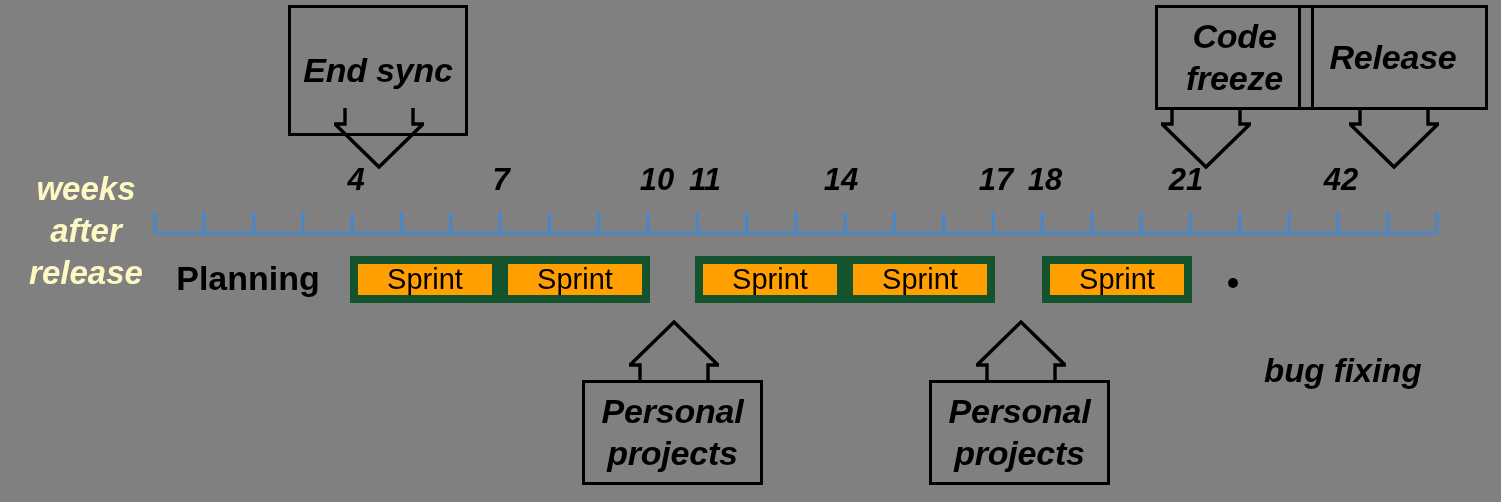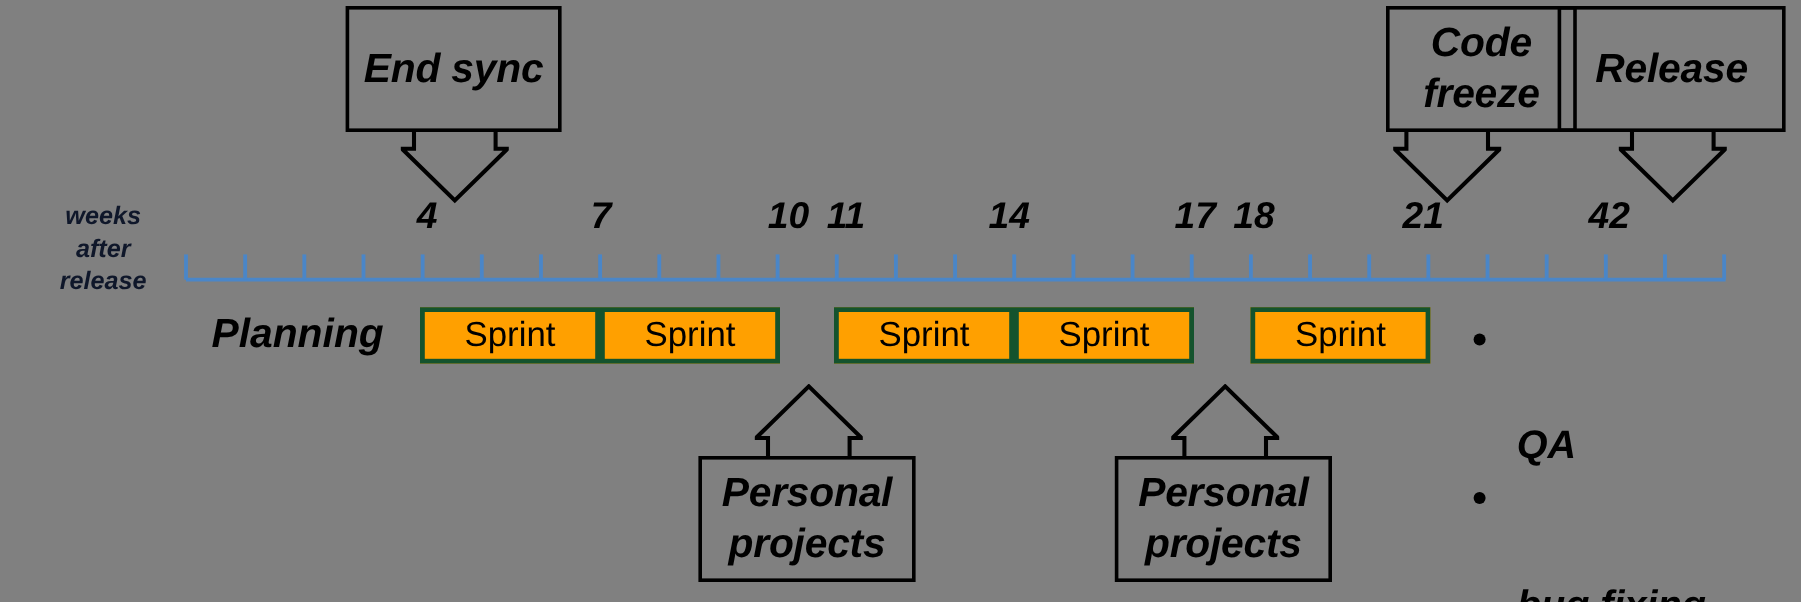--- a/index.html
+++ b/index.html
@@ -54,45 +54,44 @@
     text-align: center;
     transform: translateX(-50%);
     white-space: nowrap;
     line-height: 1;
   }
 
   
   .axis-caption {
     font-style: italic;
     font-weight: bold;
-    font-size: 21px;
+    font-size: 33px;
     line-height: 1.28;
-    color: #0f172a;
+    color: #fef9c3;
     text-align: center;
     width: 160px;
   }
   .axis-caption .ln { display: block; white-space: nowrap; }
 
   
   .planning-label {
-    font-style: italic;
     font-weight: bold;
     font-size: 34px;
     line-height: 1.28;
     color: #000;
     text-align: center;
     white-space: nowrap;
   }
   .planning-label .ln { display: block; }
 
   
   .sprint-box {
     box-sizing: border-box;
     background: #FFA000;
-    border: 4px solid #14532d;
+    border: 8px solid #14532d;
     display: flex;
     align-items: center;
     justify-content: center;
     color: #000;
     font-size: 29px;
     font-style: normal;
     font-weight: normal;
     font-family: "Liberation Sans", sans-serif;
     line-height: 1;
     white-space: nowrap;
@@ -123,21 +122,21 @@
     height: 10px;
     background: #000;
     border-radius: 50%;
   }
 </style>
 </head>
 <body>
 
 <div id="stage">
 
-  <div class="abs callout-box" style="left:288px; top:5px; width:180px; height:105px;">
+  <div class="abs callout-box" style="left:288px; top:5px; width:180px; height:131px;">
     <span class="ln">End sync</span>
   </div>
   <svg class="abs arrow-svg" style="left:334px; top:108px;" width="90" height="62" viewBox="0 0 90 62">
     <path d="M 11,0 L 11,16 L 1,16 L 45,59 L 89,16 L 79,16 L 79,0" fill="none" stroke="#000" stroke-width="3.4" stroke-linejoin="miter"></path>
   </svg>
 
   <div class="abs callout-box" style="left:1126px; top:5px; width:159px; height:105px;margin-left:29px;">
     <span class="ln">Code</span>
     <span class="ln">freeze</span>
   </div>
@@ -225,22 +224,18 @@
     <path d="M 11,61 L 11,45 L 1,45 L 45,2 L 89,45 L 79,45 L 79,61" fill="none" stroke="#000" stroke-width="3.4" stroke-linejoin="miter"></path>
   </svg>
   <div class="abs callout-box" style="left:929px; top:380px; width:181px; height:105px;">
     <span class="ln">Personal</span>
     <span class="ln">projects</span>
   </div>
 
   <ul class="abs bullet-list" style="left:1218px; top:262px; width:275px;">
     <li>
       <span class="dot"></span>
-      <span>QA</span>
-    </li>
-    <li>
-      <span class="dot"></span>
       <span>bug fixing</span>
     </li>
 
   </ul>
 
 </div>
 
 </body></html>

